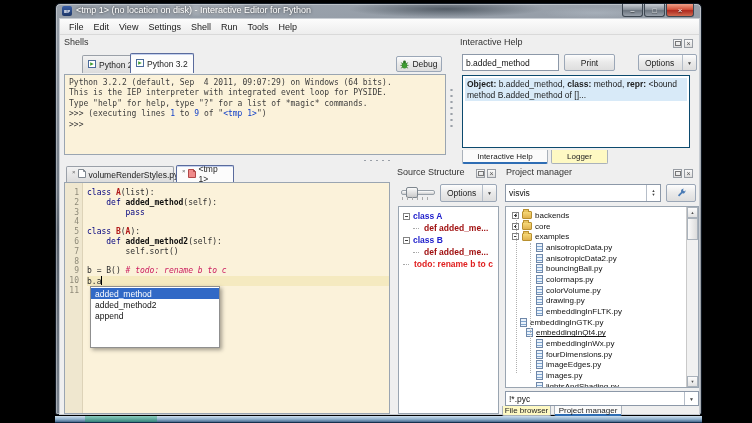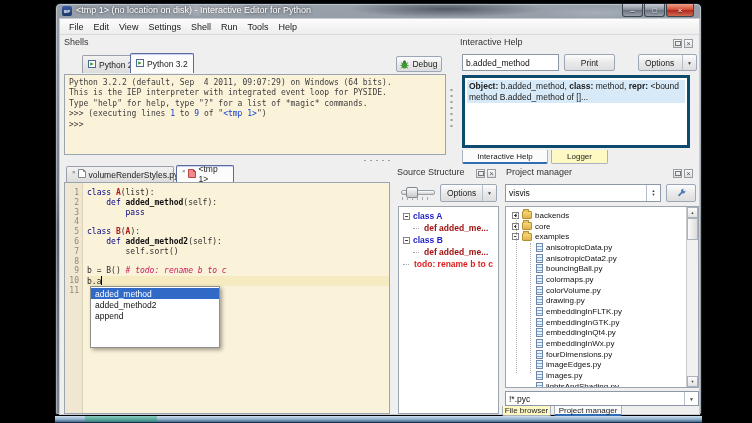--- a/index.html
+++ b/index.html
@@ -78,21 +78,21 @@
     border:1px solid #8f8f8f;box-shadow:2px 2px 4px rgba(0,0,0,.35);z-index:10;padding-top:1px;box-sizing:border-box;}
   .ac-item{height:11px;display:flex;align-items:center;padding-left:4px;font-size:8.5px;color:#111;}
   .ac-item.sel{background:#3169c6;color:#fff;}
   
   .dots-v{position:absolute;left:389px;top:68px;width:5px;height:44px;
     background-image:radial-gradient(#9aa0a8 1px,transparent 1.2px);background-size:5px 6px;background-position:center top;}
   .dots-h{position:absolute;left:302px;top:139px;width:28px;height:5px;
     background-image:radial-gradient(#9aa0a8 1px,transparent 1.2px);background-size:6px 5px;}
   
   #help-content{position:absolute;left:402px;top:56px;width:228px;height:73px;background:#fff;
-    border:3px solid #0c4a6e;box-sizing:border-box;padding:2px;overflow:hidden;}
+    border:1px solid #0c4a6e;box-sizing:border-box;padding:2px;overflow:hidden;}
   #help-hl{background:#d8eaf8;padding:1px 2px;font-size:8.5px;line-height:10.5px;color:#1c1c1c;}
   .hb{font-weight:bold;}
   
   #ss-slider{position:absolute;left:339px;top:166px;width:36px;height:16px;}
   #ss-groove{position:absolute;left:2px;top:5px;width:32px;height:3px;border:1px solid #98a0a8;
     background:linear-gradient(#fff,#cfcfcf);border-radius:2px;}
   #ss-handle{position:absolute;left:7px;top:2px;width:10px;height:9px;border:1px solid #7e868e;border-radius:2px;
     background:linear-gradient(#fafafa,#cacaca);}
   #ss-ticks{position:absolute;left:3px;top:12px;width:30px;height:3px;
     background-image:repeating-linear-gradient(90deg,#a8a8a8 0 1px,transparent 1px 5px);}
@@ -348,25 +348,25 @@
               <span>colorVolume.py</span>
             </div>
             <div class="pm-row" style="padding-left: 30px;">
               <span class="file-icon"></span>
               <span>drawing.py</span>
             </div>
             <div class="pm-row" style="padding-left: 30px;">
               <span class="file-icon"></span>
               <span>embeddingInFLTK.py</span>
             </div>
-            <div class="pm-row" style="padding-left: 30px;">
+            <div class="pm-row" style="padding-left: 14px;">
               <span class="file-icon"></span>
               <span>embeddingInGTK.py</span>
             </div>
-            <div class="pm-row" style="padding-left: 30px;">
+            <div class="pm-row" style="padding-left: 20px; text-decoration: underline;">
               <span class="file-icon"></span>
               <span>embeddingInQt4.py</span>
             </div>
             <div class="pm-row" style="padding-left: 30px;">
               <span class="file-icon"></span>
               <span>embeddingInWx.py</span>
             </div>
             <div class="pm-row" style="padding-left: 30px;">
               <span class="file-icon"></span>
               <span>fourDimensions.py</span>

